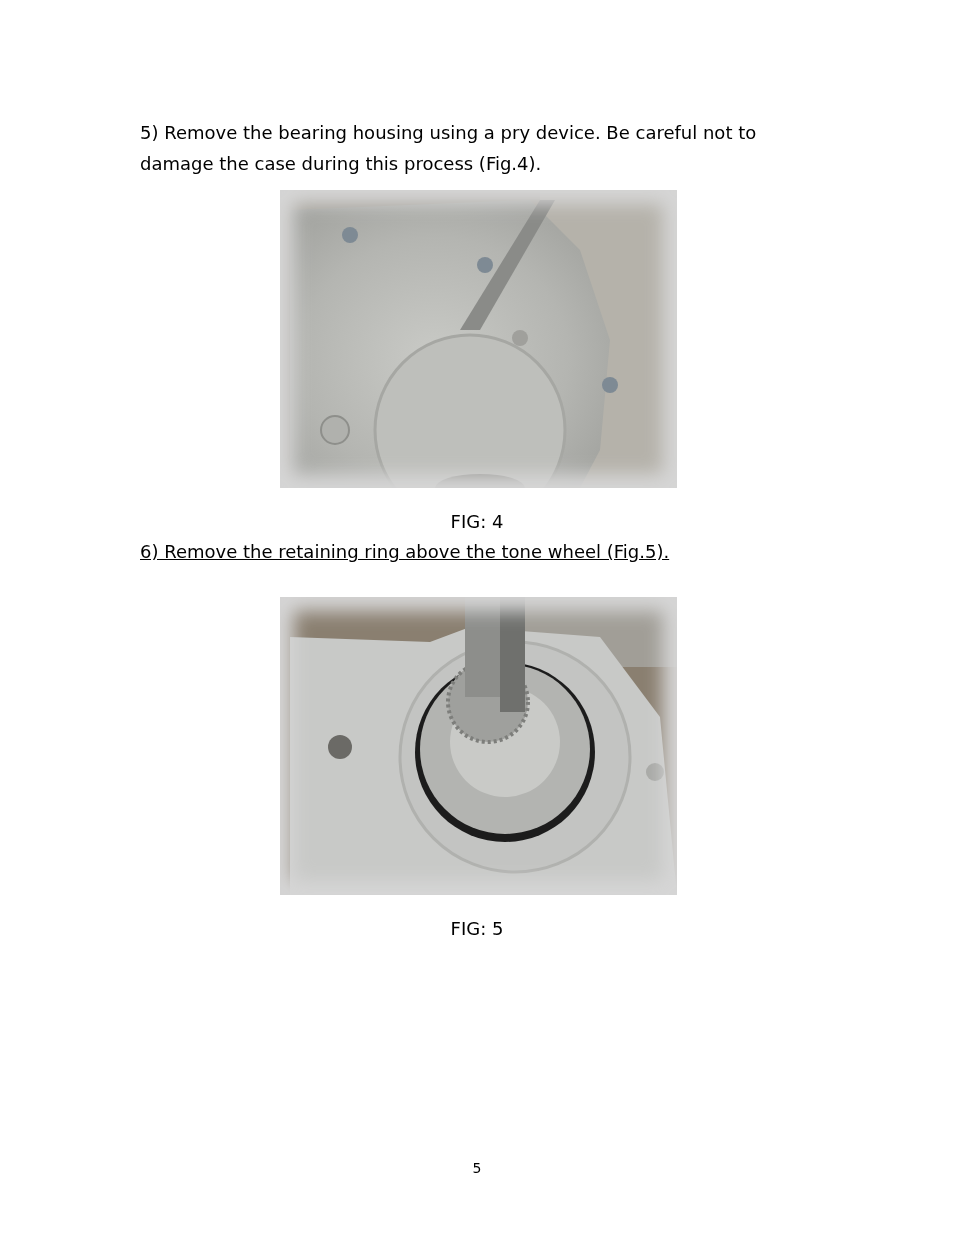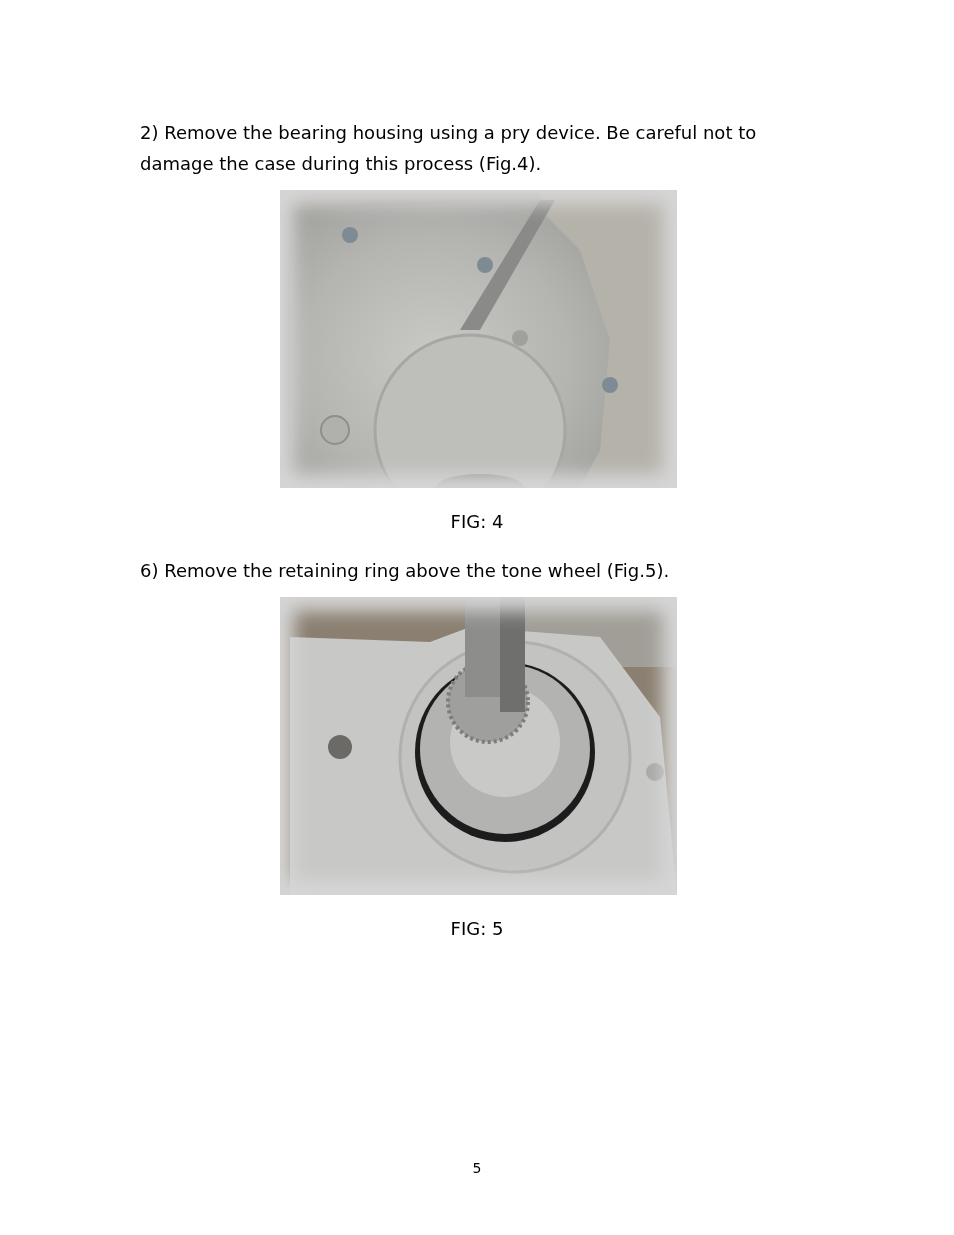--- a/index.html
+++ b/index.html
@@ -1,38 +1,38 @@
 <!DOCTYPE html>
 <html><head>
   <meta charset="utf-8">
   <style>
     html, body { margin: 0; padding: 0; background: #ffffff; }
     body { width: 954px; height: 1235px; position: relative; overflow: hidden;
            font-family: "DejaVu Sans", sans-serif; color: #000; }
     .para { position: absolute; left: 140px; font-size: 18px; line-height: 31px; margin: 0; }
     .p1 { top: 117px; width: 680px; }
-    .p2 { top: 555px; width: 680px; }
+    .p2 { top: 536px; width: 680px; text-decoration: underline; }
     .caption { position: absolute; left: 0; width: 954px; text-align: center;
                font-size: 18px; }
     .cap1 { top: 511px; }
     .cap2 { top: 918px; text-align: center; }
     .photo { position: absolute; left: 280px; width: 397px; height: 298px;
              background: #d2d2d2; overflow: hidden; }
     .photo1 { top: 190px; }
     .photo2 { top: 597px; }
     .photo .inner { position: absolute; inset: 0; }
     .photo .vignette { position: absolute; inset: 0;
       box-shadow: inset 0 0 18px 14px #d6d6d6; }
     .page-num { position: absolute; top: 1160px; left: 0; width: 954px; text-align: center;
                 font-size: 14px; }
   </style>
 </head>
 <body>
 
-<p class="para p1">2) Remove the bearing housing using a pry device. Be careful not to damage the case during this process (Fig.4).</p>
+<p class="para p1">5) Remove the bearing housing using a pry device. Be careful not to damage the case during this process (Fig.4).</p>
 
 <div class="photo photo1" title="Pry tool inserted between bearing housing and transmission case">
   <svg class="inner" viewBox="0 0 397 298" preserveAspectRatio="none">
     <defs>
       <radialGradient id="g1" cx="45%" cy="55%" r="70%">
         <stop offset="0%" stop-color="#c9cac6"></stop>
         <stop offset="60%" stop-color="#b4b5b1"></stop>
         <stop offset="100%" stop-color="#9e9f9b"></stop>
       </radialGradient>
     </defs>

